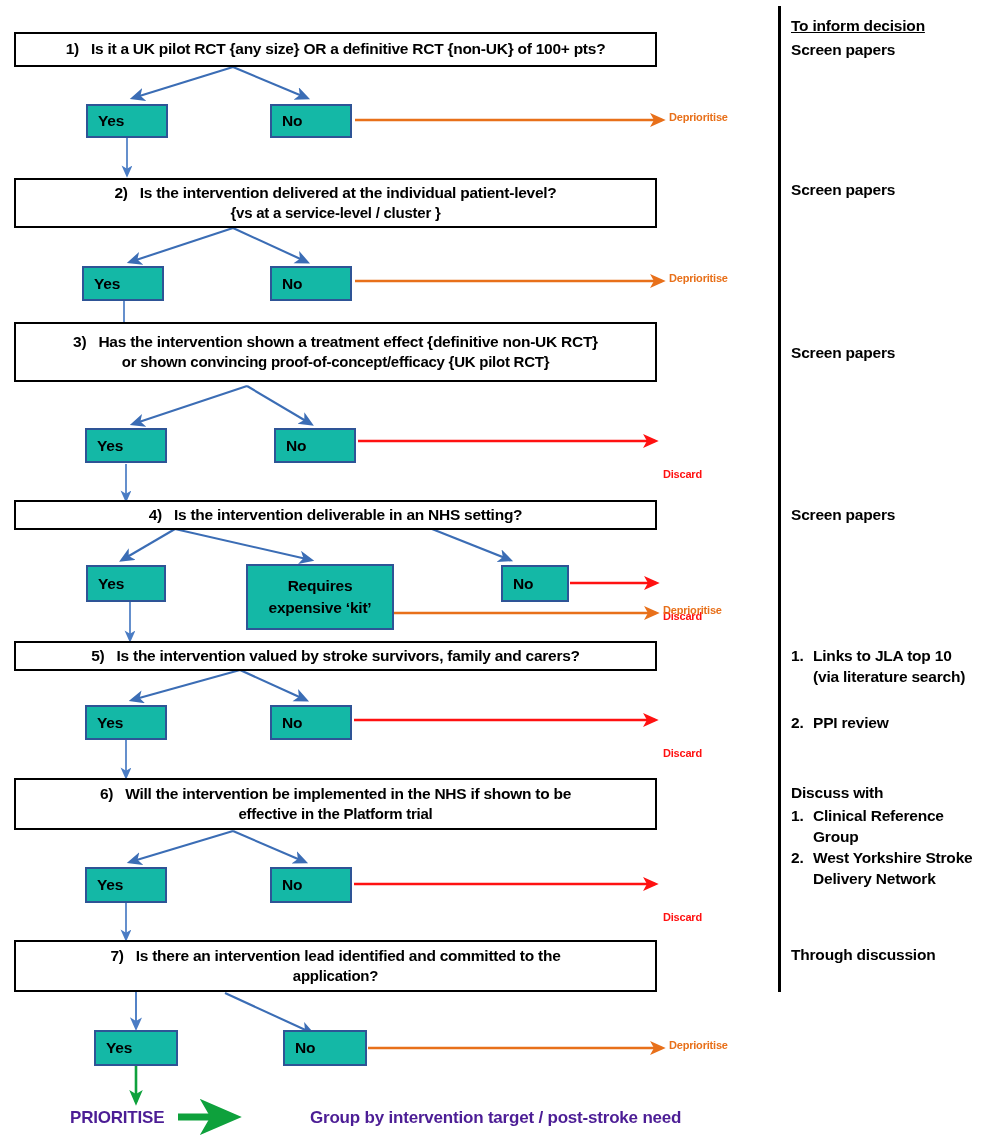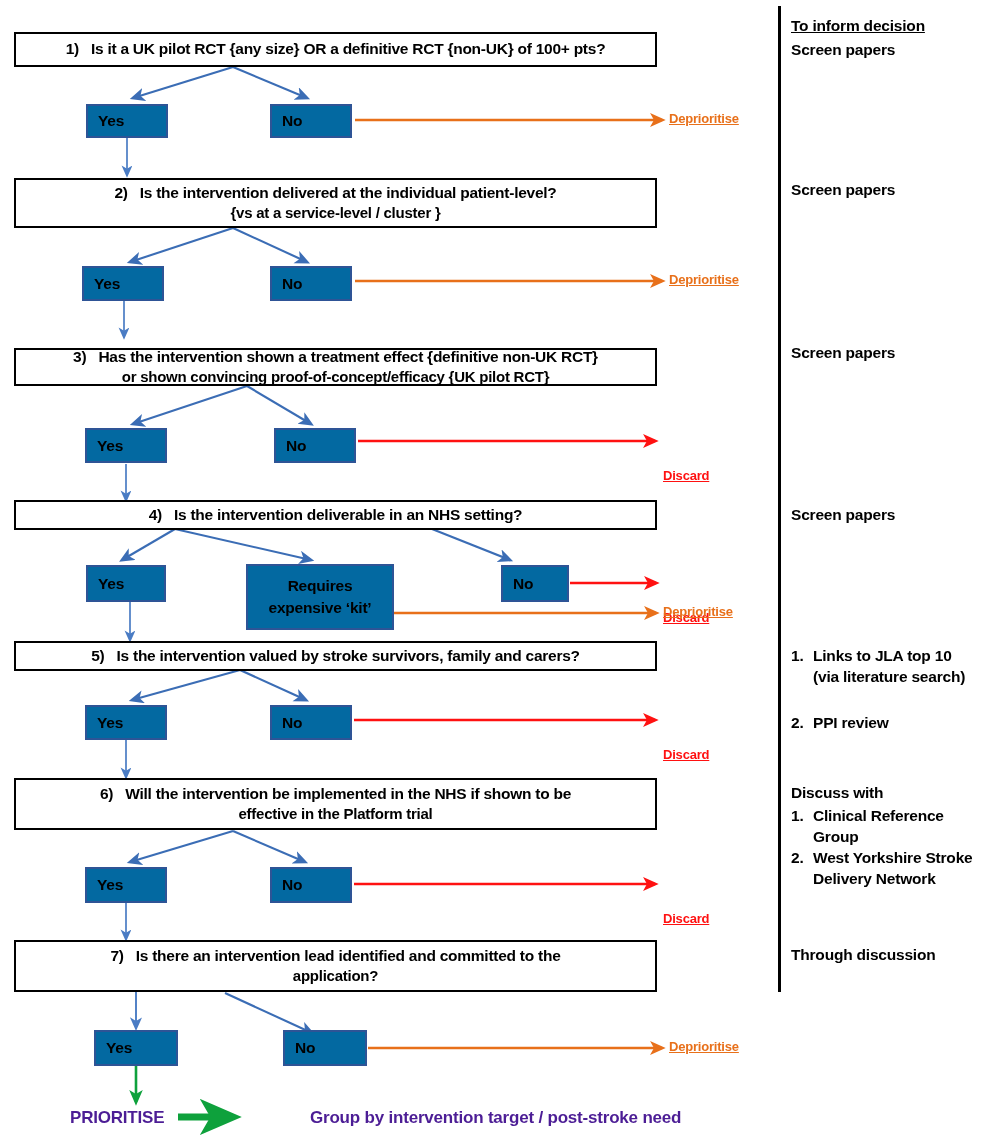--- a/index.html
+++ b/index.html
@@ -54,44 +54,43 @@
   }
   .qbox .sub {
     font-weight: bold;
     font-size: 15px;
   }
   
   .obox {
     position: absolute;
     box-sizing: border-box;
     border: 2.5px solid #2E5496;
-    background: #0369a1;
+    background: #14b8a6;
     display: flex;
     align-items: center;
     justify-content: flex-start;
     padding-left: 10px;
     font-weight: bold;
     font-size: 15.5px;
     letter-spacing: -0.2px;
   }
   .obox.center {
     justify-content: center;
     padding-left: 0;
     text-align: center;
     flex-direction: column;
     line-height: 1.45;
   }
   
   .outcome {
     position: absolute;
     font-weight: bold;
-    font-size: 13px;
-    white-space: nowrap;
-    letter-spacing: -0.2px;
-    text-decoration: underline;
+    font-size: 11px;
+    white-space: nowrap;
+    letter-spacing: -0.2px;
   }
   .outcome.deprioritise { color: #E8701A; }
   .outcome.discard { color: #FF1111; margin-top: 36px; }
   
   .rail {
     position: absolute;
     left: 778px;
     top: 6px;
     width: 3px;
     height: 986px;
@@ -264,21 +263,21 @@
 
   <div class="qbox" style="left:14px; top:32px; width:643px; height:35px;">
     <span class="qline"><span class="num">1)</span><span>Is it a UK pilot RCT {any size} OR a definitive RCT {non-UK} of 100+ pts?</span></span>
   </div>
 
   <div class="qbox" style="left:14px; top:178px; width:643px; height:50px;">
     <span class="qline"><span class="num">2)</span><span>Is the intervention delivered at the individual patient-level?</span></span>
     <span class="qline sub">{vs at a service-level / cluster }</span>
   </div>
 
-  <div class="qbox" style="left:14px; top:348px; width:643px; height:38px;">
+  <div class="qbox" style="left:14px; top:322px; width:643px; height:60px;">
     <span class="qline"><span class="num">3)</span><span>Has the intervention shown a treatment effect {definitive non-UK RCT}</span></span>
     <span class="qline sub">or shown convincing proof-of-concept/efficacy {UK pilot RCT}</span>
   </div>
 
   <div class="qbox" style="left:14px; top:500px; width:643px; height:30px;">
     <span class="qline"><span class="num">4)</span><span>Is the intervention deliverable in an NHS setting?</span></span>
   </div>
 
   <div class="qbox" style="left:14px; top:641px; width:643px; height:30px;">
     <span class="qline"><span class="num">5)</span><span>Is the intervention valued by stroke survivors, family and carers?</span></span>

